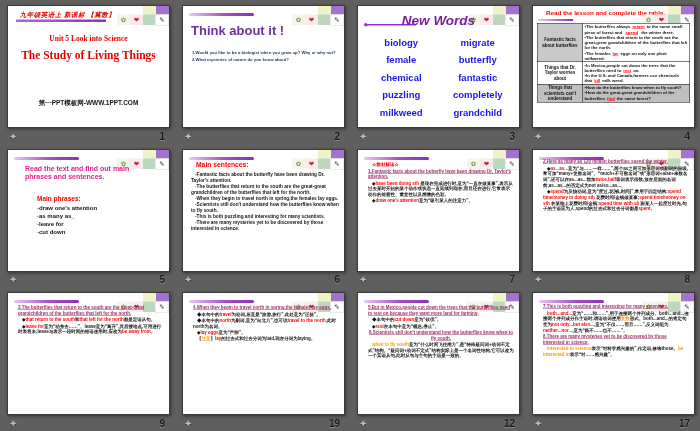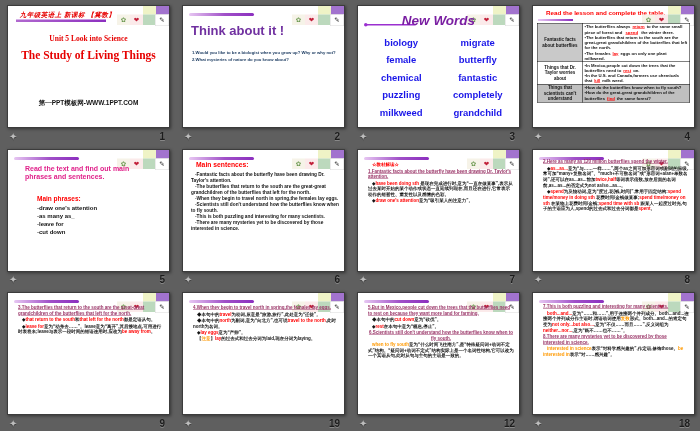--- a/index.html
+++ b/index.html
@@ -383,16 +383,16 @@
           </div>
         <div class="nbody" style="top:22px;">
           <p><span class="hu">7.This is both puzzling and interesting for many scientists.</span></p>
           <p class="pb"><span class="kw">both...and...</span>意为“……和……”,用于连接两个并列成分。both...and...连接两个并列成分作主语时,谓语动词使用<span class="kworange">复数</span>形式。both...and...的肯定句变为<span class="kw">not only...but also...</span>,意为“不仅……而且……”,反义词组为<span class="kw">neither...nor...</span>,意为“既不……也不……”。</p>
           <p><span class="hu">8.There are many mysteries yet to be discovered by those interested in science.</span></p>
           <p class="pb"><span class="kworange">interested in science</span>表示“对科学感兴趣的”,作定语,修饰those。<span class="kworange">be interested in</span>表示“对……感兴趣”。</p>
         </div>
       </div>
     </div>
     <span class="star">✦</span>
-    <span class="num">18</span>
+    <span class="num">17</span>
   </div>
 
 </div>
 
 </body></html>

